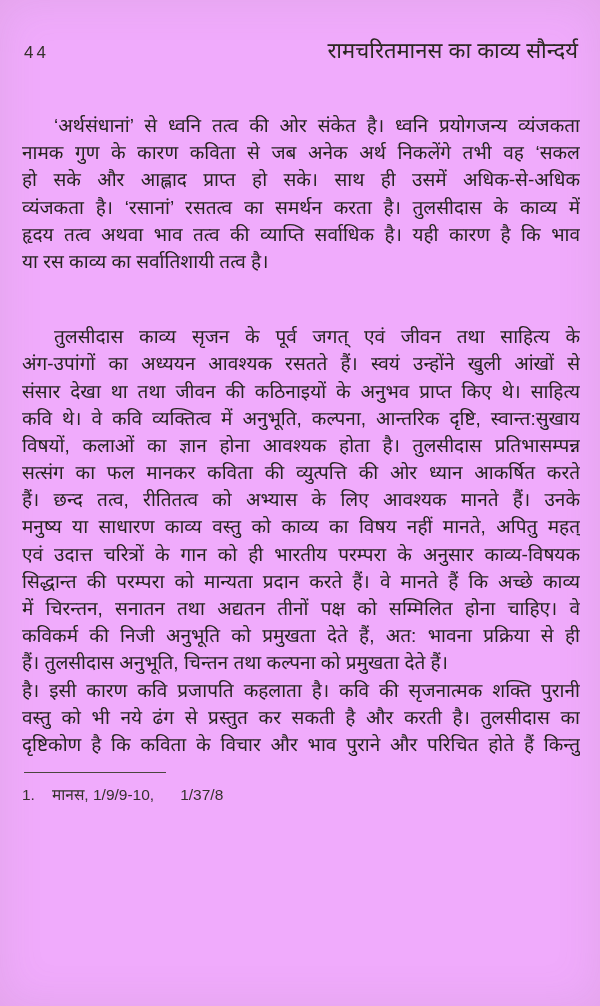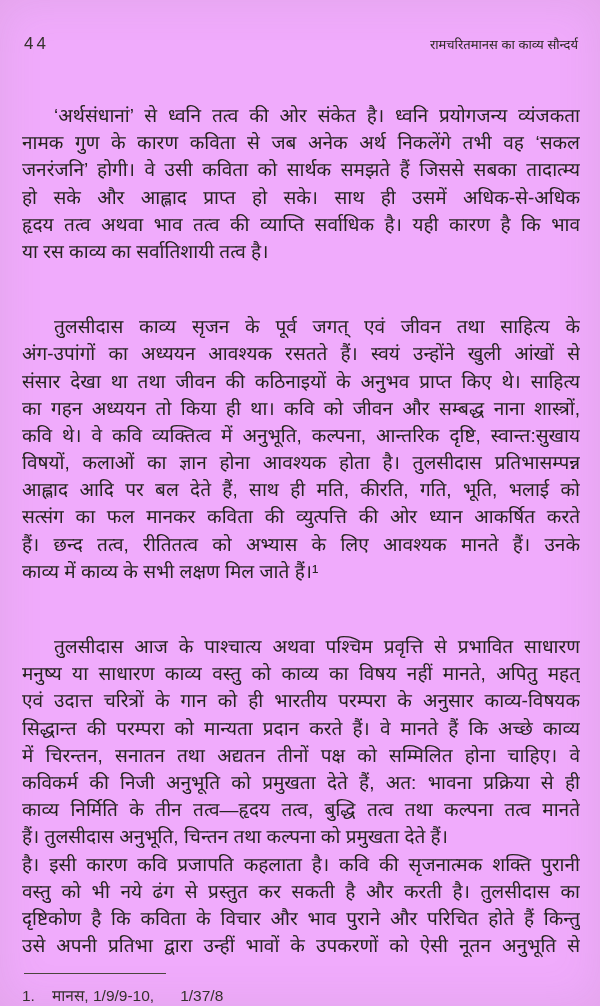--- a/index.html
+++ b/index.html
@@ -25,21 +25,21 @@
     justify-content: space-between;
     align-items: baseline;
     margin: 4px 2px 16px 2px;
   }
   .page-number {
     font-size: 17px;
     letter-spacing: 3px;
     color: #35312c;
   }
   .running-title {
-    font-size: 13px;
+    font-size: 22px;
     color: #2b2722;
   }
   .body-text {
     font-size: 19px;
   }
   .ln {
     line-height: 27.2px;
     height: 27.2px;
     text-align: justify;
     text-align-last: justify;
@@ -71,55 +71,49 @@
   <div class="page-header">
     <span class="page-number">44</span>
     <span class="running-title">रामचरितमानस का काव्य सौन्दर्य</span>
   </div>
 
   <div class="body-text">
 
     <div>
       <div class="ln first">‘अर्थसंधानां’ से ध्वनि तत्व की ओर संकेत है। ध्वनि प्रयोगजन्य व्यंजकता</div>
       <div class="ln">नामक गुण के कारण कविता से जब अनेक अर्थ निकलेंगे तभी वह ‘सकल</div>
-      <div class="ln">जनरंजनि’ होगी। वे उसी कविता को सार्थक समझते हैं जिससे सबका तादात्म्य</div>
       <div class="ln">हो सके और आह्लाद प्राप्त हो सके। साथ ही उसमें अधिक-से-अधिक</div>
+      <div class="ln">व्यंजकता है। ‘रसानां’ रसतत्व का समर्थन करता है। तुलसीदास के काव्य में</div>
       <div class="ln">हृदय तत्व अथवा भाव तत्व की व्याप्ति सर्वाधिक है। यही कारण है कि भाव</div>
       <div class="ln last">या रस काव्य का सर्वातिशायी तत्व है।</div>
     </div>
 
     <div>
       <div class="ln first">तुलसीदास काव्य सृजन के पूर्व जगत् एवं जीवन तथा साहित्य के</div>
       <div class="ln">अंग-उपांगों का अध्ययन आवश्यक रसतते हैं। स्वयं उन्होंने खुली आंखों से</div>
       <div class="ln">संसार देखा था तथा जीवन की कठिनाइयों के अनुभव प्राप्त किए थे। साहित्य</div>
-      <div class="ln">का गहन अध्ययन तो किया ही था। कवि को जीवन और सम्बद्ध नाना शास्त्रों,</div>
       <div class="ln">कवि थे। वे कवि व्यक्तित्व में अनुभूति, कल्पना, आन्तरिक दृष्टि, स्वान्त:सुखाय</div>
       <div class="ln">विषयों, कलाओं का ज्ञान होना आवश्यक होता है। तुलसीदास प्रतिभासम्पन्न</div>
-      <div class="ln">आह्लाद आदि पर बल देते हैं, साथ ही मति, कीरति, गति, भूति, भलाई को</div>
       <div class="ln">सत्संग का फल मानकर कविता की व्युत्पत्ति की ओर ध्यान आकर्षित करते</div>
       <div class="ln">हैं। छन्द तत्व, रीतितत्व को अभ्यास के लिए आवश्यक मानते हैं। उनके</div>
-      <div class="ln last">काव्य में काव्य के सभी लक्षण मिल जाते हैं।¹</div>
     </div>
 
     <div>
-      <div class="ln first">तुलसीदास आज के पाश्चात्य अथवा पश्चिम प्रवृत्ति से प्रभावित साधारण</div>
       <div class="ln">मनुष्य या साधारण काव्य वस्तु को काव्य का विषय नहीं मानते, अपितु महत्</div>
       <div class="ln">एवं उदात्त चरित्रों के गान को ही भारतीय परम्परा के अनुसार काव्य-विषयक</div>
       <div class="ln">सिद्धान्त की परम्परा को मान्यता प्रदान करते हैं। वे मानते हैं कि अच्छे काव्य</div>
       <div class="ln">में चिरन्तन, सनातन तथा अद्यतन तीनों पक्ष को सम्मिलित होना चाहिए। वे</div>
       <div class="ln">कविकर्म की निजी अनुभूति को प्रमुखता देते हैं, अत: भावना प्रक्रिया से ही</div>
-      <div class="ln">काव्य निर्मिति के तीन तत्व—हृदय तत्व, बुद्धि तत्व तथा कल्पना तत्व मानते</div>
       <div class="ln last">हैं। तुलसीदास अनुभूति, चिन्तन तथा कल्पना को प्रमुखता देते हैं।</div>
     </div>
 
     <div>
       <div class="ln">है। इसी कारण कवि प्रजापति कहलाता है। कवि की सृजनात्मक शक्ति पुरानी</div>
       <div class="ln">वस्तु को भी नये ढंग से प्रस्तुत कर सकती है और करती है। तुलसीदास का</div>
       <div class="ln">दृष्टिकोण है कि कविता के विचार और भाव पुराने और परिचित होते हैं किन्तु</div>
-      <div class="ln">उसे अपनी प्रतिभा द्वारा उन्हीं भावों के उपकरणों को ऐसी नूतन अनुभूति से</div>
     </div>
 
   </div>
 
   <hr class="footnote-rule">
 
   <div class="footnote">
     <span class="fn-marker">1.</span>
     <span>मानस, 1/9/9-10,</span>
     <span class="fn-gap"></span>

